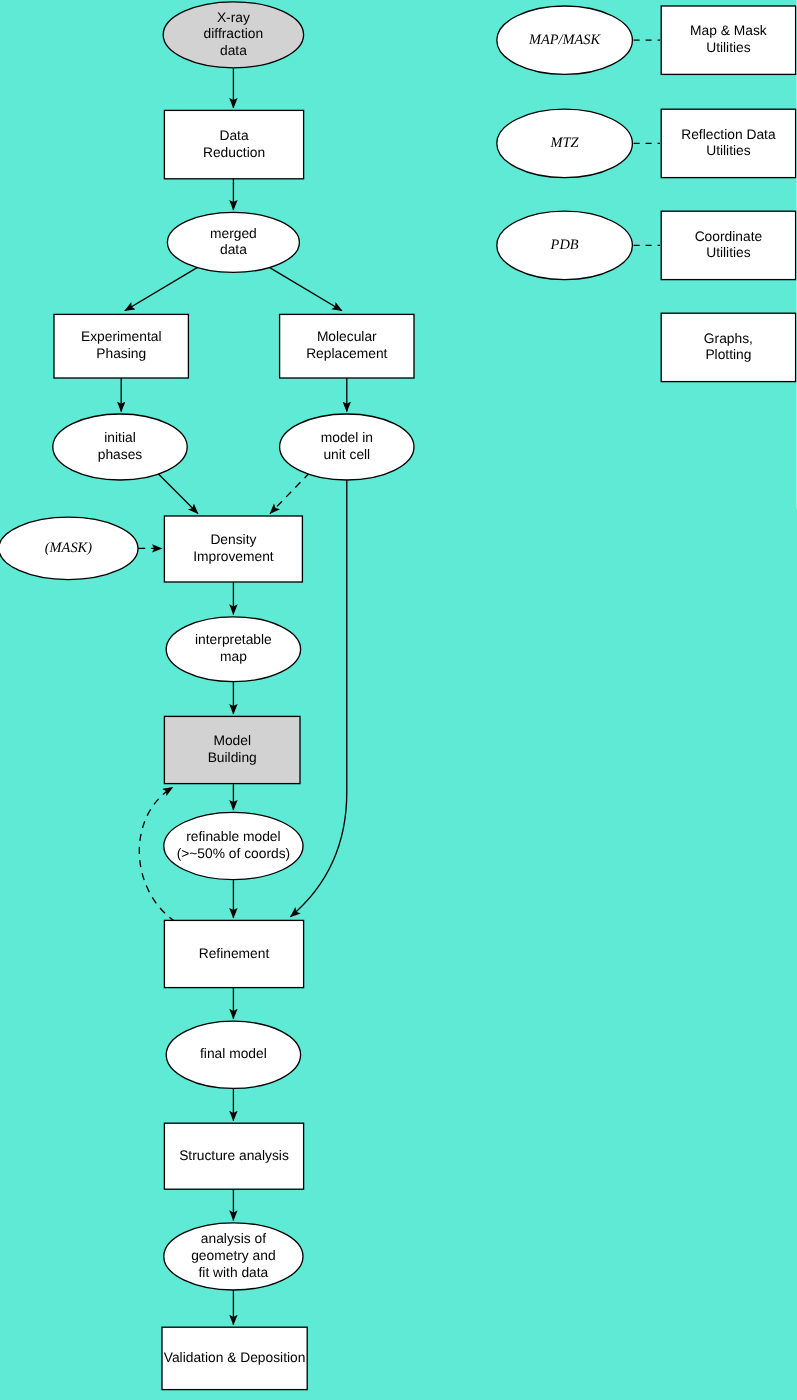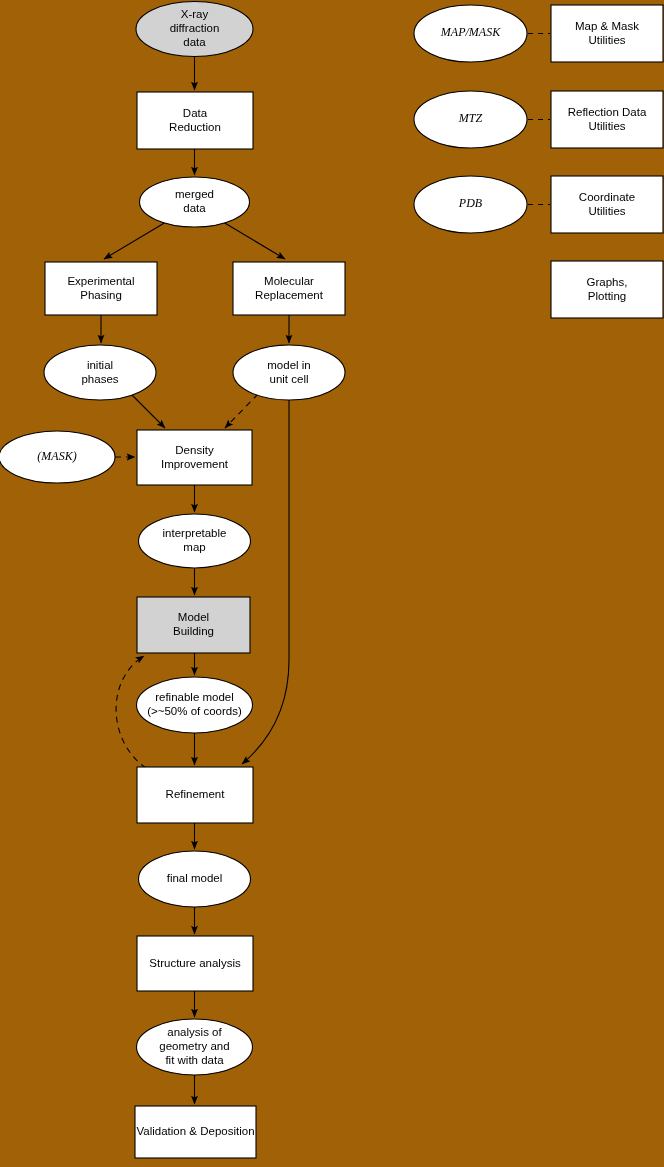--- a/index.html
+++ b/index.html
@@ -4,21 +4,21 @@
 <style>
   html, body {
     margin: 0;
     padding: 0;
     background: #ffffff;
   }
   #canvas {
     position: relative;
     width: 664px;
     height: 1167px;
-    background: #a16207;
+    background: #5eead4;
     font-family: "Liberation Sans", sans-serif;
     overflow: hidden;
   }
   svg#diagram {
     position: absolute;
     left: 0;
     top: 0;
     width: 664px;
     height: 1167px;
   }

